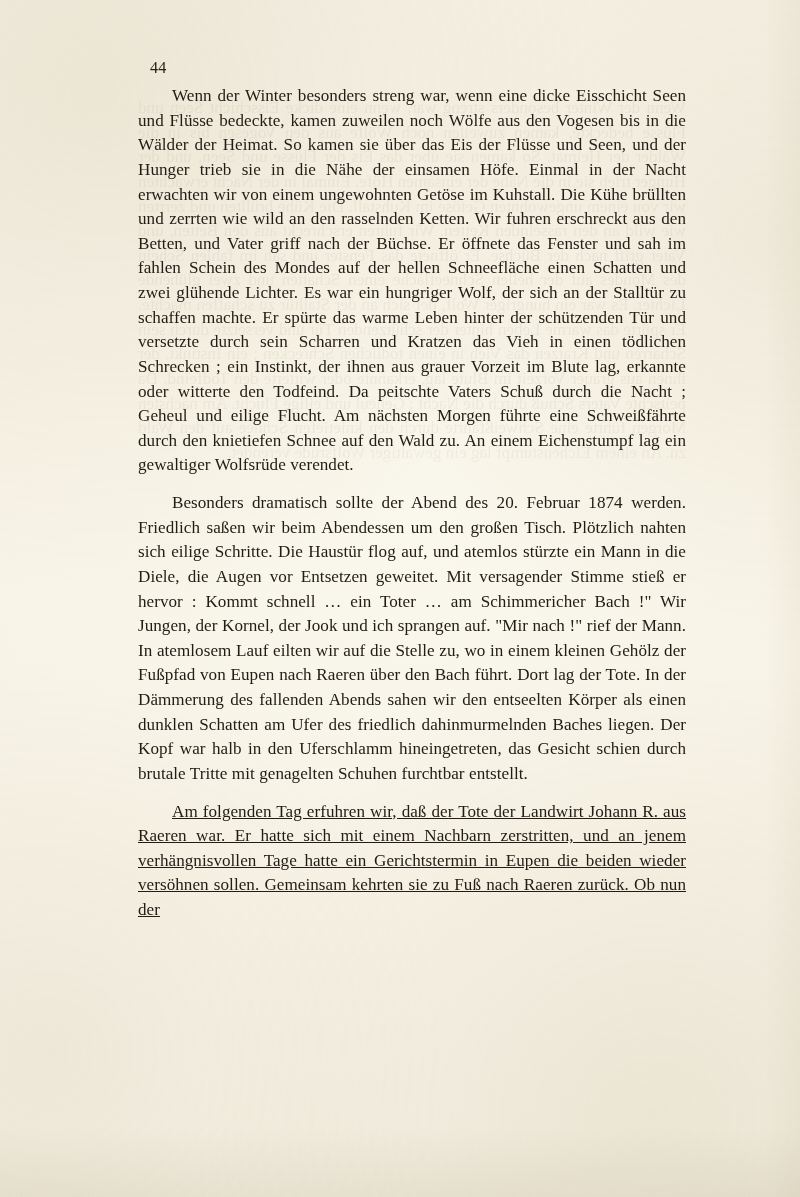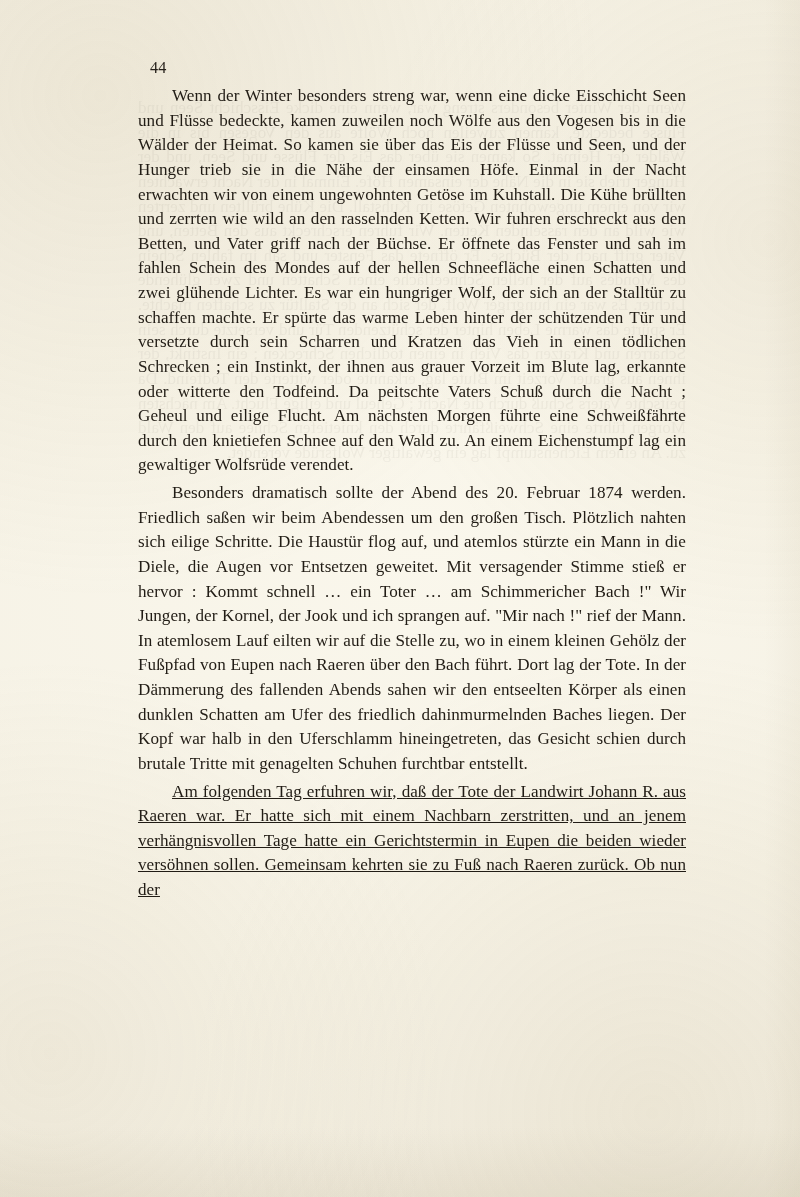--- a/index.html
+++ b/index.html
@@ -105,21 +105,21 @@
     text-align: justify;
     text-justify: inter-word;
     color: #211c15;
     text-indent: 34px;
     letter-spacing: 0.04px;
     word-spacing: 0.1px;
     -webkit-font-smoothing: antialiased;
   }
 
   p.body + p.body {
-    margin-top: 3px;
+    margin-top: 13px;
   }
 
   
   p.body.continues {
     text-align-last: justify;
     text-decoration: underline;
   }
 </style>
 </head>
 <body>

